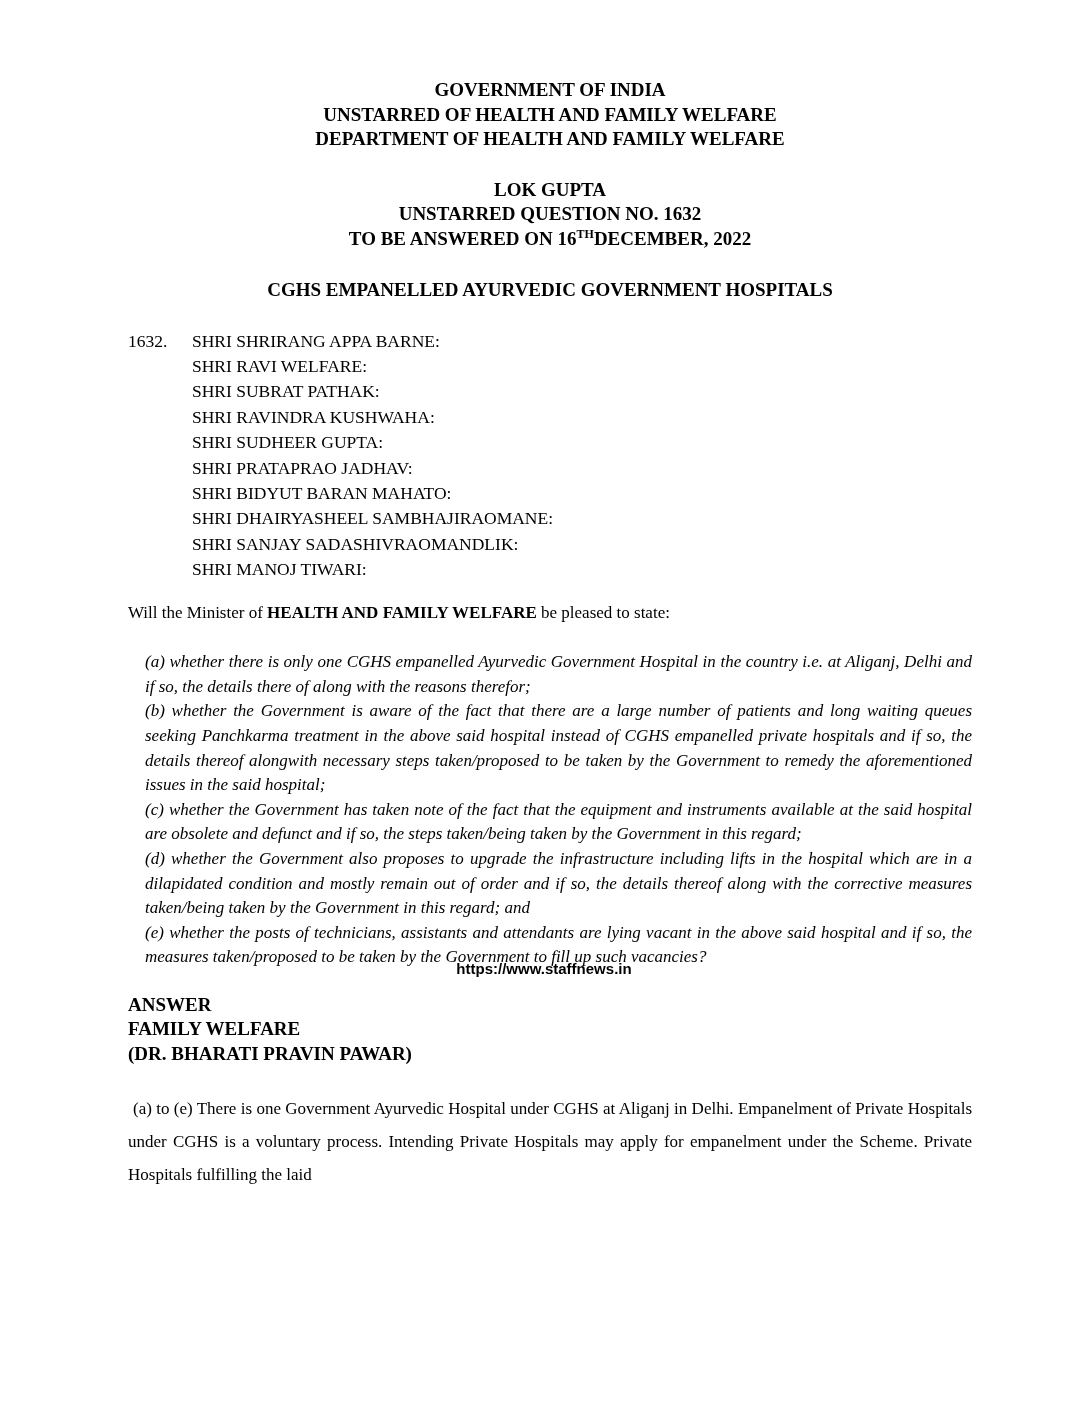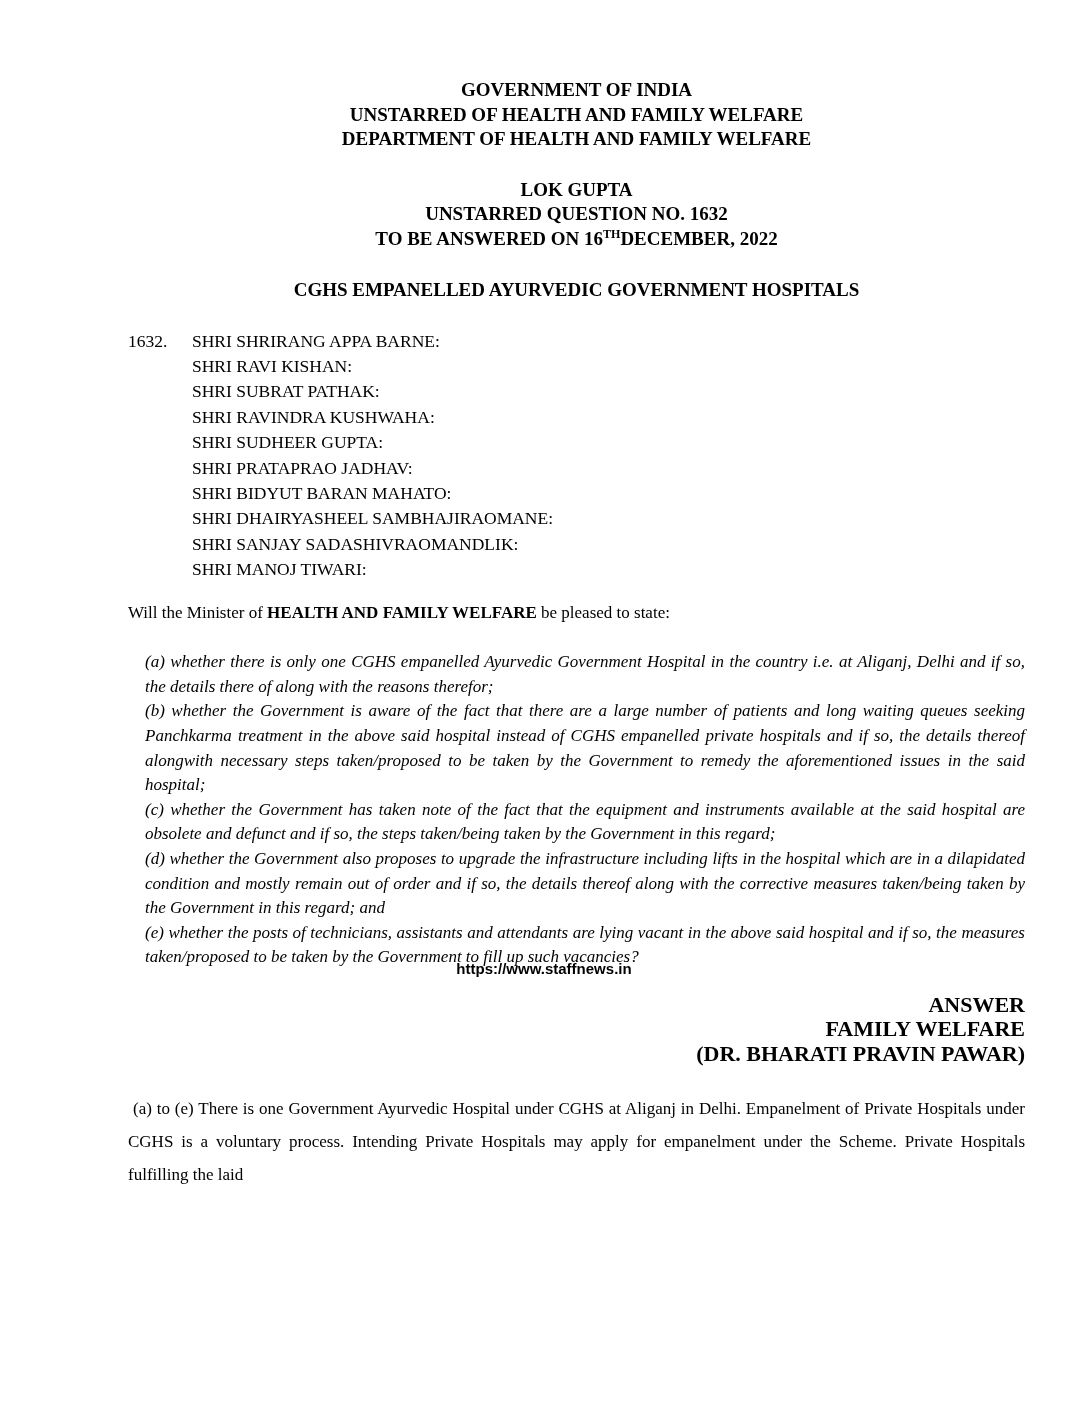--- a/index.html
+++ b/index.html
@@ -12,21 +12,21 @@
     height: 1408px;
     font-family: "Liberation Serif", serif;
     color: #000000;
     position: relative;
     overflow: hidden;
   }
   .page {
     box-sizing: border-box;
     width: 1088px;
     height: 1008px;
-    padding: 78px 63px 0 128px;
+    padding: 78px 116px 0 128px;
     position: relative;
   }
   .bold { font-weight: bold; }
 
   .header-block {
     font-weight: bold;
     font-size: 19px;
     line-height: 24.5px;
     text-align: center;
   }
@@ -73,23 +73,23 @@
   .questions p {
     margin: 0;
     font-size: 17px;
     line-height: 24.6px;
     text-align: justify;
     font-style: italic;
   }
   .answer-heading {
     margin-top: 23px;
     font-weight: bold;
-    font-size: 22px;
+    font-size: 19px;
     line-height: 24.5px;
-    text-align: right;
+    text-align: left;
   }
   .answer-text {
     margin: 26px 0 0 0;
     font-size: 17px;
     line-height: 33px;
     text-align: justify;
     text-indent: 5px;
   }
   .footer {
     position: absolute;
@@ -121,21 +121,21 @@
     <div>UNSTARRED QUESTION NO. 1632</div>
     <div><span>TO BE ANSWERED ON 16</span><sup>TH</sup><span>DECEMBER, 2022</span></div>
   </div>
 
   <div class="subject">CGHS EMPANELLED AYURVEDIC GOVERNMENT HOSPITALS</div>
 
   <div class="members-block">
     <div class="qno">1632.</div>
     <div class="members">
       <div>SHRI SHRIRANG APPA BARNE:</div>
-      <div>SHRI RAVI KISHAN:</div>
+      <div>SHRI RAVI WELFARE:</div>
       <div>SHRI SUBRAT PATHAK:</div>
       <div>SHRI RAVINDRA KUSHWAHA:</div>
       <div>SHRI SUDHEER GUPTA:</div>
       <div>SHRI PRATAPRAO JADHAV:</div>
       <div>SHRI BIDYUT BARAN MAHATO:</div>
       <div>SHRI DHAIRYASHEEL SAMBHAJIRAOMANE:</div>
       <div>SHRI SANJAY SADASHIVRAOMANDLIK:</div>
       <div>SHRI MANOJ TIWARI:</div>
     </div>
   </div>

